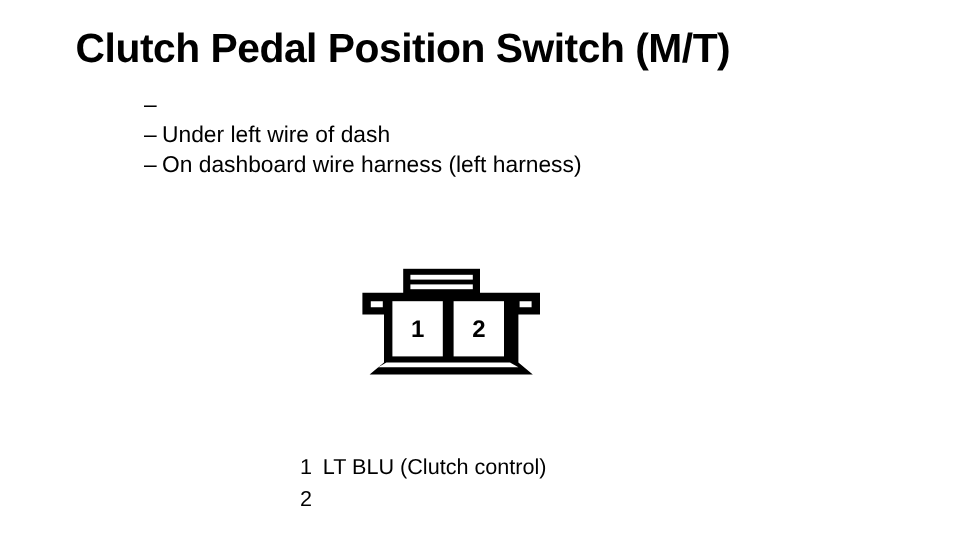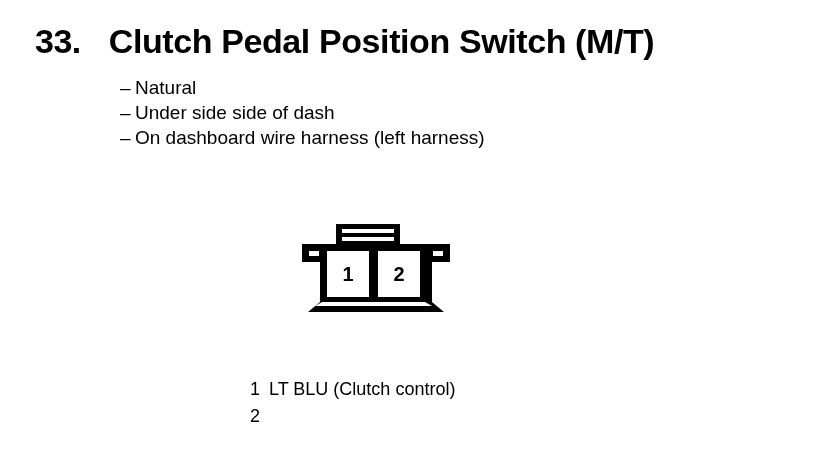--- a/index.html
+++ b/index.html
@@ -96,34 +96,32 @@
     flex: 0 0 auto;
   }
   .legend-desc {
     flex: 0 0 auto;
   }
 </style>
 </head>
 <body>
 
 <div class="heading">
-  <span class="heading-number">33.</span>
   <span class="heading-title">Clutch Pedal Position Switch (M/T)</span>
 </div>
 
 <div class="spec-list">
 
   <div class="spec-item">
     <span class="spec-dash">–</span>
-    <span class="spec-text">Natural</span>
   </div>
 
   <div class="spec-item">
     <span class="spec-dash">–</span>
-    <span class="spec-text">Under side side of dash</span>
+    <span class="spec-text">Under left wire of dash</span>
   </div>
 
   <div class="spec-item">
     <span class="spec-dash">–</span>
     <span class="spec-text">On dashboard wire harness (left harness)</span>
   </div>
 
 </div>
 
 <div class="connector-wrap">

